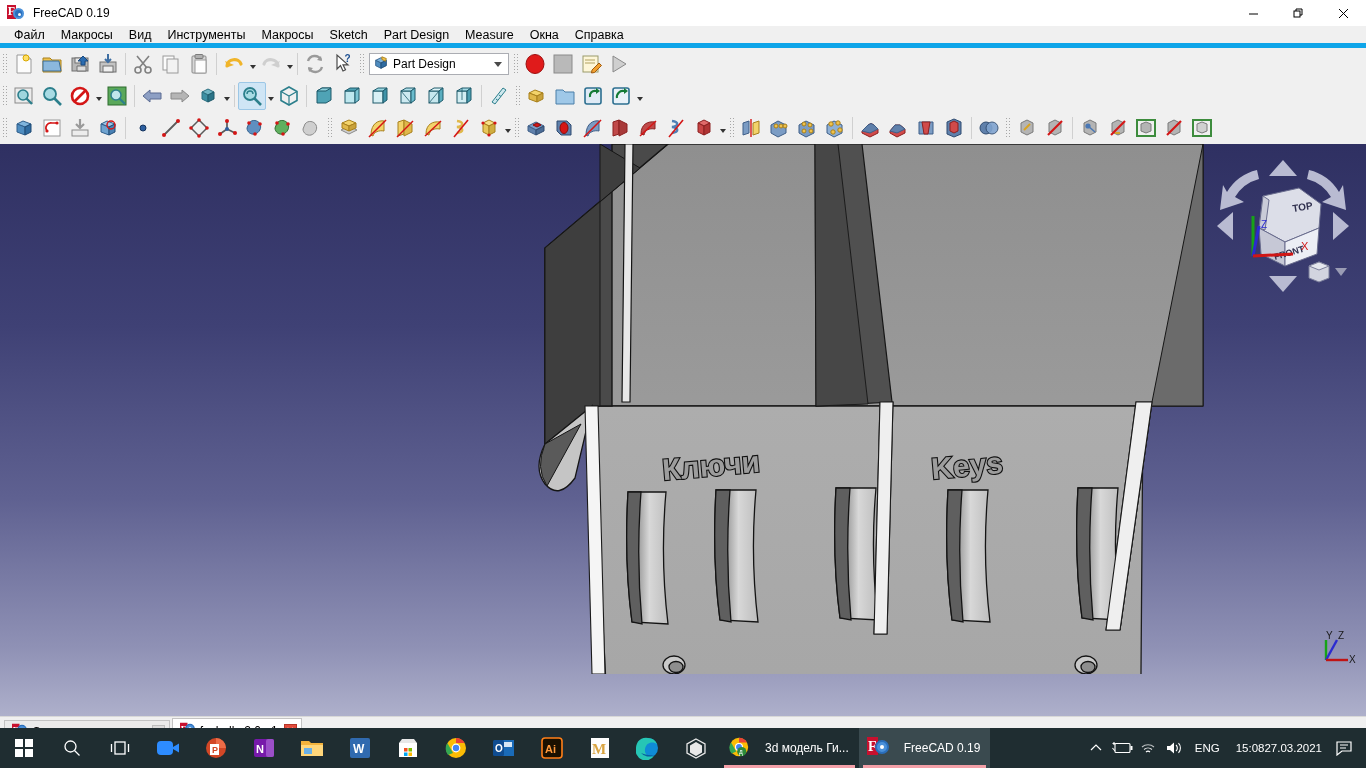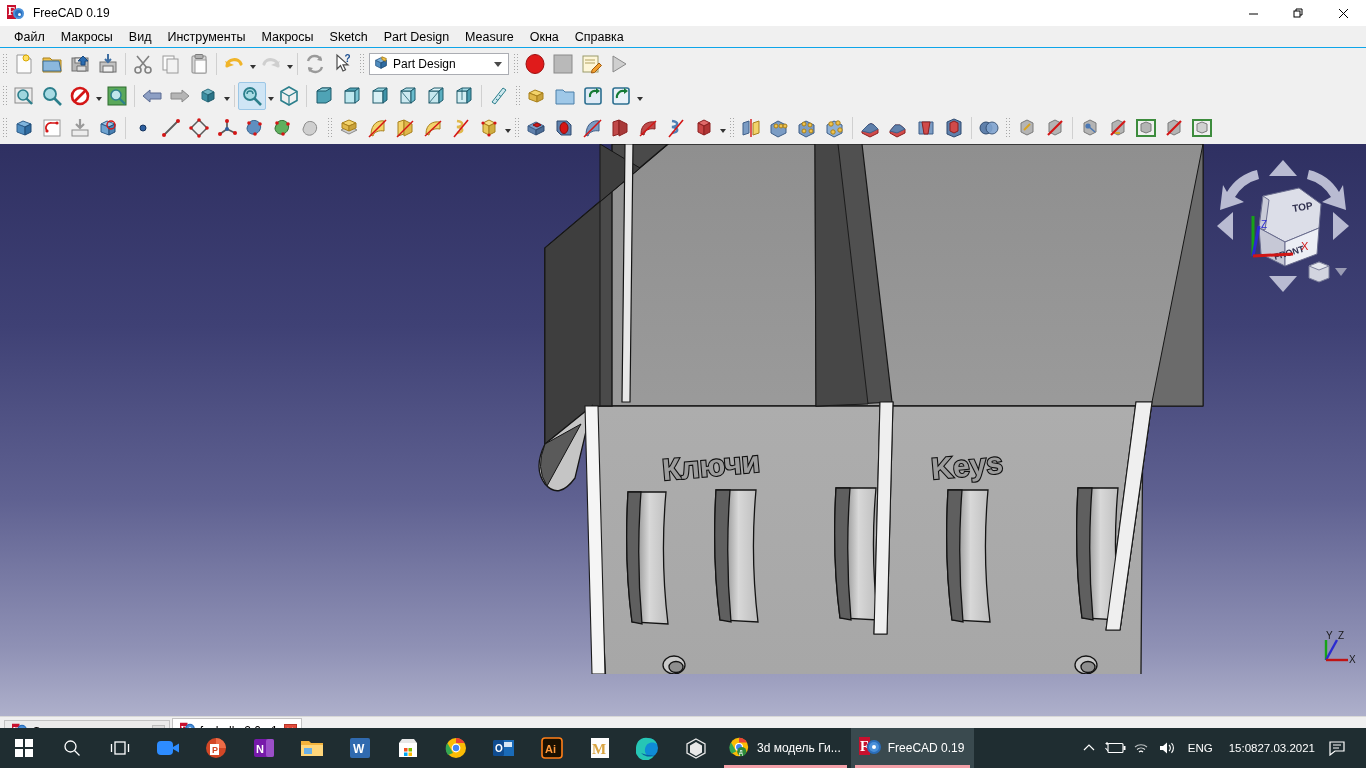--- a/index.html
+++ b/index.html
@@ -36,21 +36,21 @@
   .tb-controls { position:absolute; right:0; top:0; height:26px; display:flex; }
   .tb-btn {
     width:45px; height:26px; display:flex; align-items:center; justify-content:center;
     font-size:13px; color:#000; cursor:default;
   }
   .tb-btn svg { display:block; }
 
   
   .menubar {
     height:22px; background:#f0f0f0; display:flex; align-items:center;
-    padding-left:6px; flex:0 0 22px; border-bottom:1px solid #0ea5e9;
+    padding-left:6px; flex:0 0 22px; border-bottom:5px solid #0ea5e9;
   }
   .menu-item {
     padding:2px 8px; font-size:12.5px; color:#000; cursor:default; line-height:16px;
   }
 
   
   .toolbars { background:#f0f0f0; flex:0 0 auto; }
   .toolbar-row { display:flex; align-items:center; height:32px; }
   .tb-group { display:flex; align-items:center; height:30px; }
   .grip {
@@ -133,32 +133,32 @@
   
   .taskbar {
     position:absolute; left:0; bottom:0; width:1366px; height:40px;
     background:#1f2d31; display:flex; align-items:center; z-index:50;
   }
   .tk-btn {
     width:48px; height:40px; display:flex; align-items:center; justify-content:center;
     cursor:default; position:relative;
   }
   .tk-app {
-    height:40px; display:flex; align-items:center; padding:0 10px 0 8px; gap:7px;
+    height:40px; display:flex; align-items:center; padding:0 10px 0 8px; gap:15px;
     cursor:default; position:relative; color:#fff; font-size:12px; max-width:140px;
   }
   .tk-app .lab { white-space:nowrap; overflow:hidden; text-overflow:ellipsis; }
   .tk-app.running:after {
     content:""; position:absolute; left:4px; right:4px; bottom:0; height:3px;
     background:#f3a0a8;
   }
   .tk-app.active { background:#3a4a4f; }
   .tray {
     margin-left:auto; display:flex; align-items:center; height:40px;
-    color:#fff; font-size:11.5px; padding-right:13px;
+    color:#fff; font-size:11.5px; padding-right:6px;
   }
   .tray-ic { width:26px; height:40px; display:flex; align-items:center; justify-content:center; cursor:default;}
   .tray-lang { padding:0 8px; cursor:default; }
   .tray-clock {
     display:flex; flex-direction:row; align-items:center; justify-content:center;
     line-height:14px; padding:0 8px; cursor:default; font-size:11.5px;
   }
   .tray-notif { width:30px; height:40px; display:flex; align-items:center; justify-content:center; cursor:default;}
 </style>
 </head>

